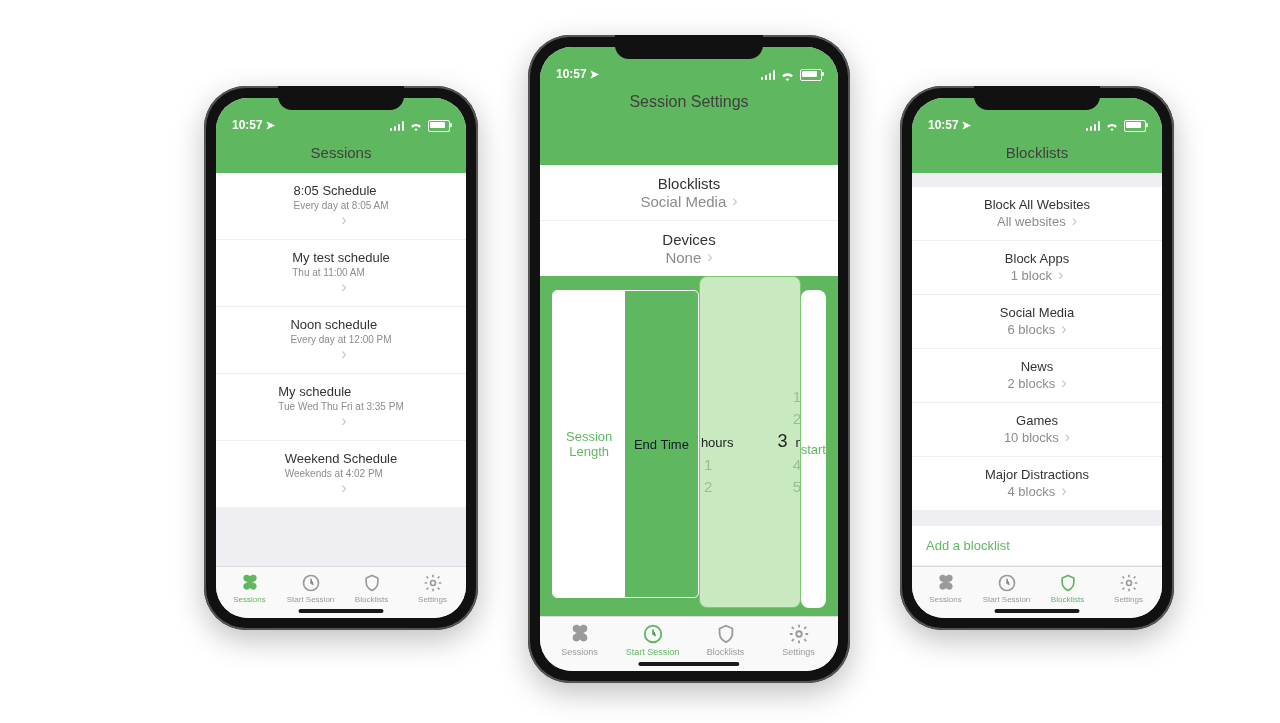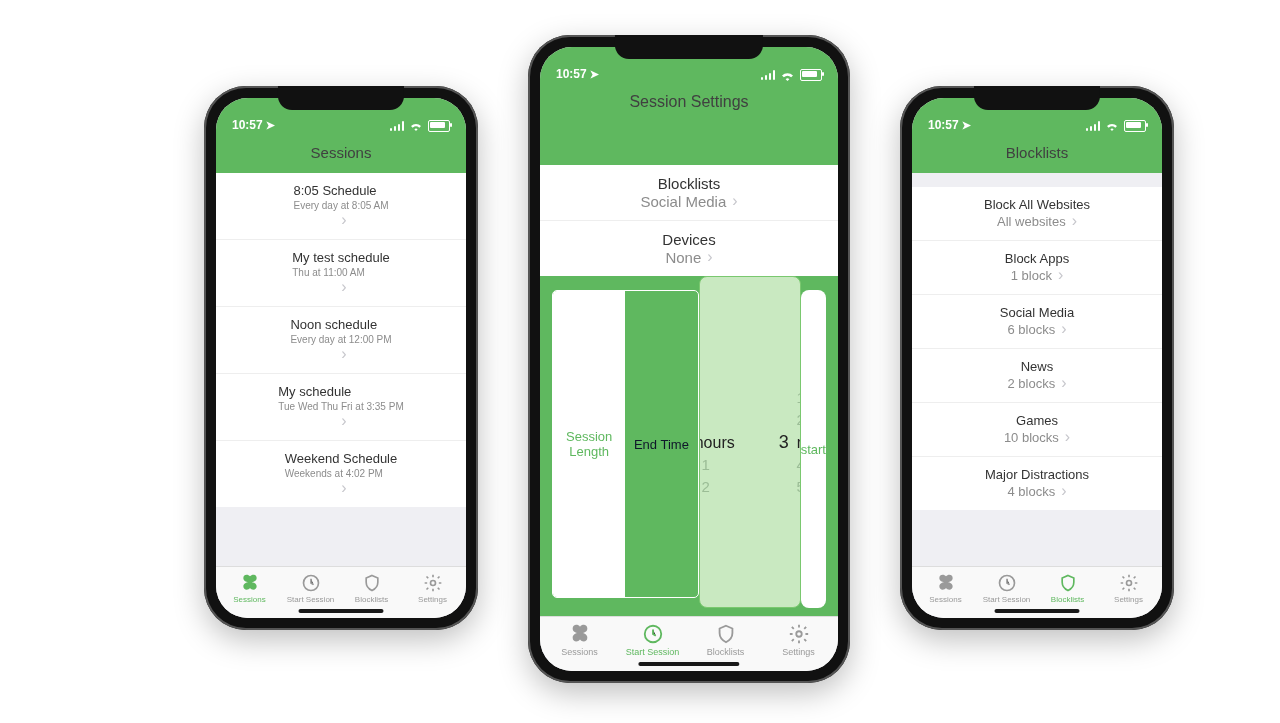--- a/index.html
+++ b/index.html
@@ -123,21 +123,21 @@
   .picker{
     background:var(--pale-green);
     border:1px solid var(--pale-green-border);
     border-radius:8px;flex:1;
     display:flex;justify-content:center;align-items:center;gap:44px;
     color:#3b3b3b;
     position:relative;overflow:hidden;min-height:150px;
   }
   .wheel{display:flex;flex-direction:column;align-items:center;line-height:22px;font-size:15px;color:#9bbd96}
   .wheel .cur{color:#222;font-size:18px;font-weight:400}
-  .wheel .unit{font-size:16px;color:#222;margin-left:4px}
+  .wheel .unit{font-size:13px;color:#222;margin-left:4px}
   .wheel .curline{display:flex;align-items:baseline;gap:4px}
   .start-btn{
     margin-top:14px;background:#fff;border:none;border-radius:8px;
     padding:12px 0;color:var(--green);font-size:13px;
   }
 
   
   .loc{display:inline-block;transform:rotate(0deg);font-size:11px}
 
 </style>
@@ -423,20 +423,23 @@
         <div class="row">
           <span class="title">Major Distractions</span>
           <div style="display:flex;align-items:center">
             <span class="value">4 blocks</span>
             <span class="chev">›</span>
           </div>
         </div>
       </div>
 
       <div class="spacer"></div>
+      <div class="list">
+        <div class="link-row">Add a blocklist</div>
+      </div>
       <div class="fill"></div>
 
       <div class="tabbar">
         <div class="tab">
           <svg viewBox="0 0 24 24">
               <path fill="currentColor" d="M12 4c2-3 8-3 8 2 0 3-3 5-6 5 3 0 6 2 6 5 0 5-6 5-8 2-2 3-8 3-8-2 0-3 3-5 6-5-3 0-6-2-6-5 0-5 6-5 8-2z"></path>
             </svg>
           <span>Sessions</span>
         </div>
         <div class="tab">

